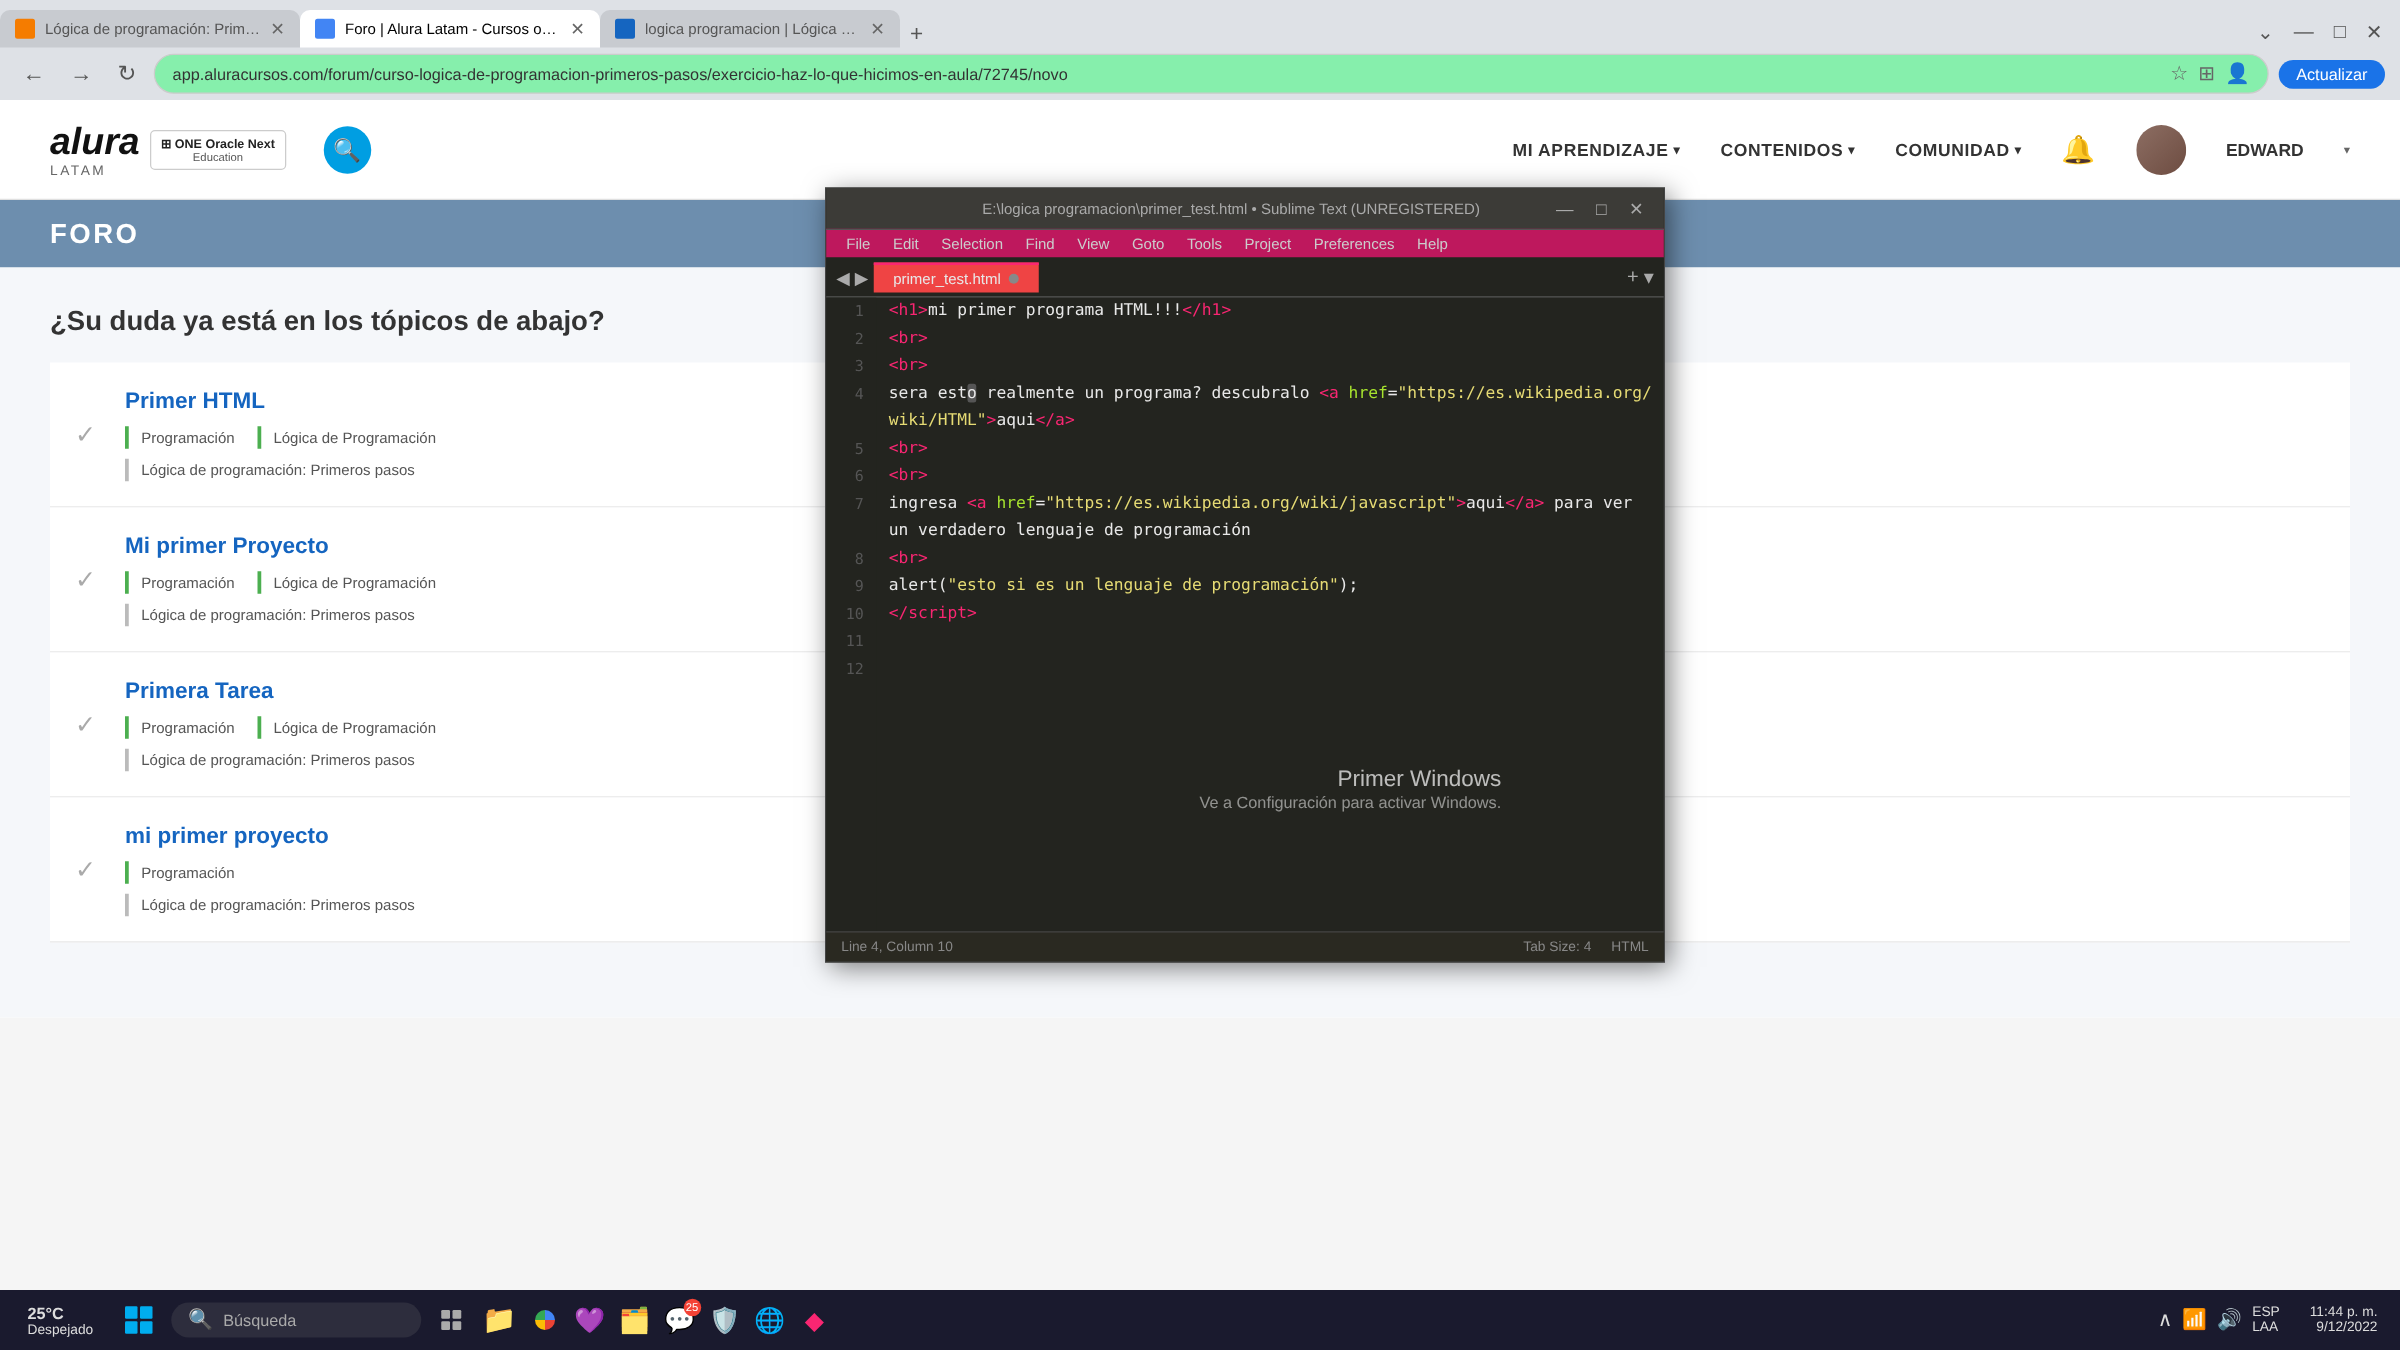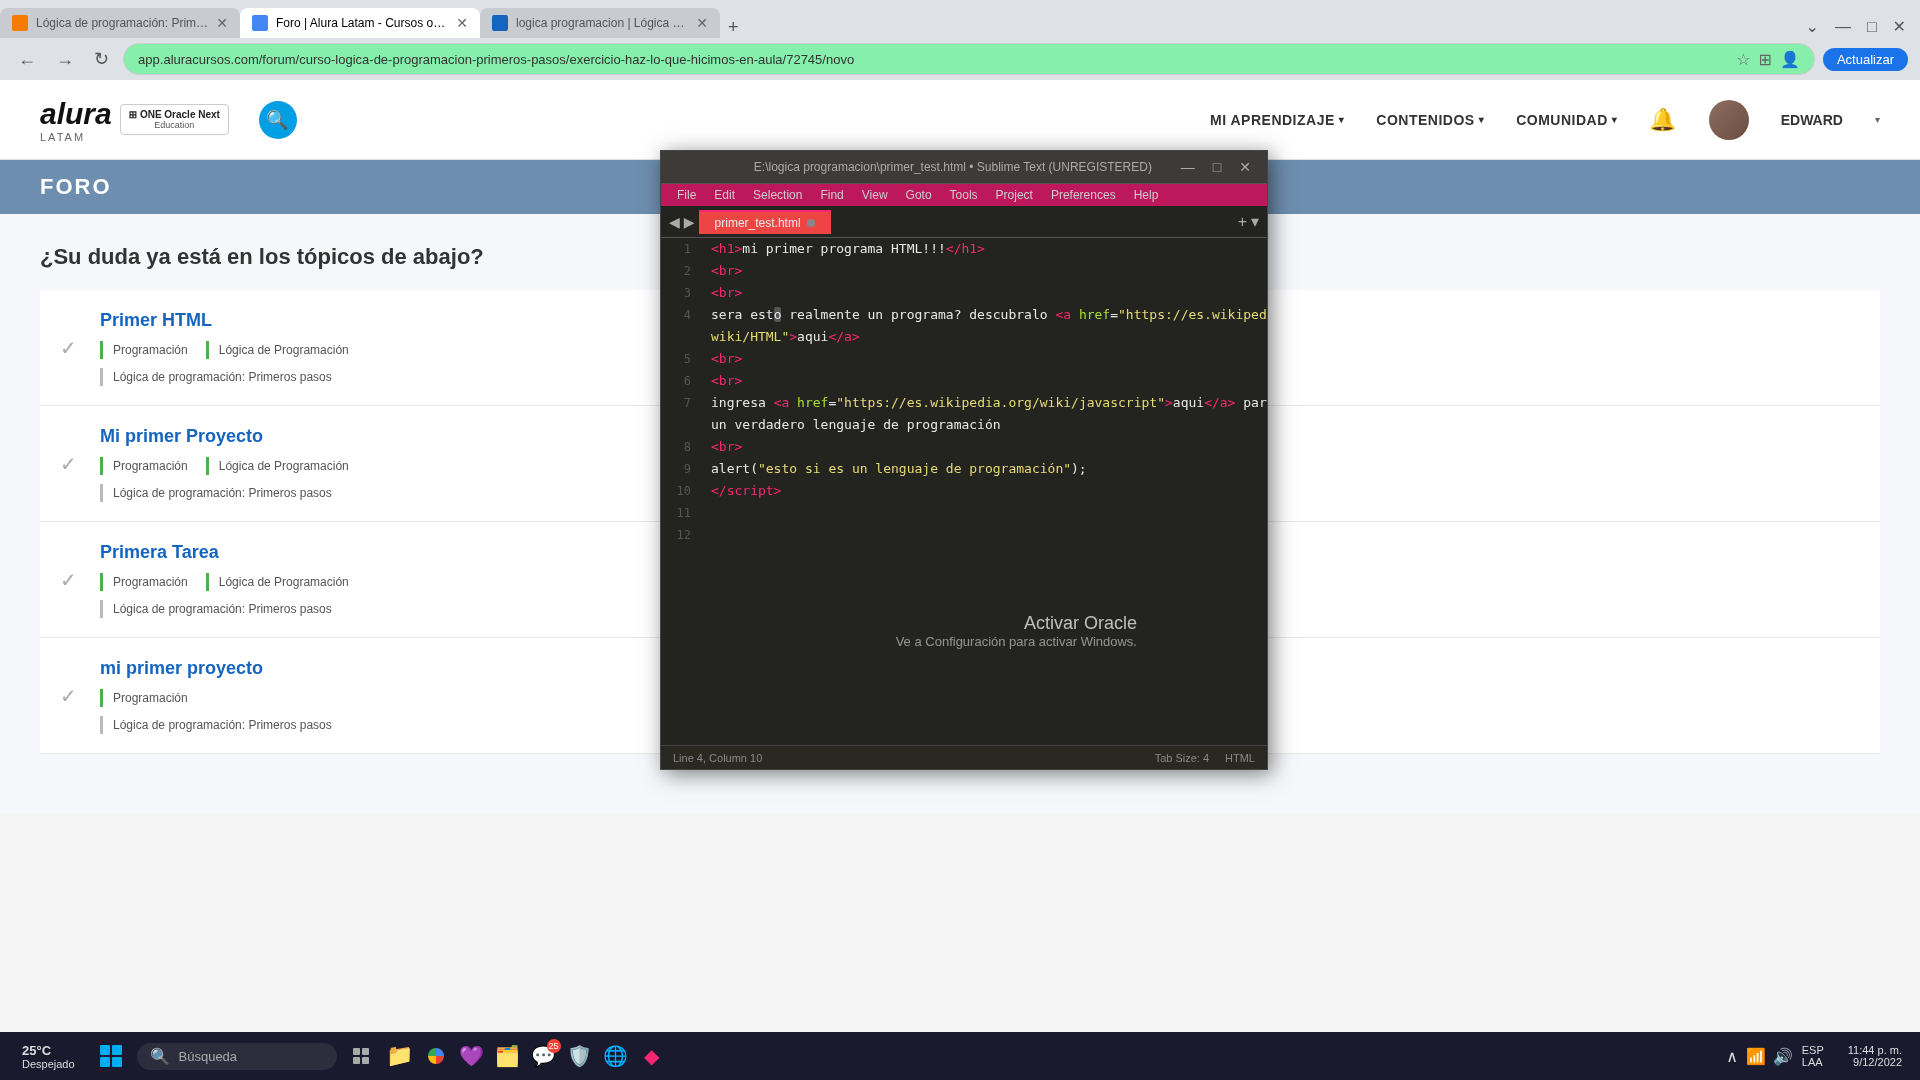--- a/index.html
+++ b/index.html
@@ -52,21 +52,21 @@
     .forum-question { font-size: 22px; color: #333; padding: 30px 0 20px 0; font-weight: bold; }
     .forum-list { display: flex; flex-direction: column; gap: 0; }
     .forum-item { background: #fff; border-bottom: 1px solid #e8e8e8; padding: 20px 20px 20px 60px; position: relative; cursor: pointer; }
     .forum-item-title { font-size: 18px; color: #1565c0; font-weight: bold; margin-bottom: 10px; }
     .forum-item-tags { display: flex; gap: 8px; margin-bottom: 8px; flex-wrap: wrap; }
     .forum-tag { background: #fff; border-left: 3px solid #4caf50; padding: 2px 10px; font-size: 12px; color: #555; }
     .forum-tag.course { border-left-color: #4caf50; }
     .forum-check { position: absolute; left: 20px; top: 50%; transform: translateY(-50%); color: #aaa; font-size: 20px; }
 
     
-    .sublime-overlay { position: absolute; top: 150px; left: 660px; width: 608px; height: 620px; background: #23241f; border: 1px solid #444; box-shadow: 4px 4px 20px rgba(0,0,0,0.5); z-index: 100; display: flex; flex-direction: column; }
+    .sublime-overlay { position: absolute; top: 150px; left: 660px; width: 672px; height: 620px; background: #23241f; border: 1px solid #444; box-shadow: 4px 4px 20px rgba(0,0,0,0.5); z-index: 100; display: flex; flex-direction: column; }
     .sublime-titlebar { background: #3c3b37; display: flex; align-items: center; padding: 0 10px; height: 32px; justify-content: space-between; }
     .sublime-title-text { font-size: 12px; color: #aaa; flex: 1; text-align: center; }
     .sublime-win-btns { display: flex; gap: 6px; }
     .sublime-win-btn { font-size: 14px; color: #aaa; cursor: pointer; padding: 2px 6px; background: none; border: none; }
     .sublime-menubar { background: #be185d; display: flex; gap: 2px; padding: 2px 8px; border-top: 1px solid #555; }
     .sublime-menu-item { font-size: 12px; color: #ccc; padding: 2px 8px; cursor: pointer; }
     .sublime-tabs { background: #23241f; display: flex; align-items: center; border-bottom: 1px solid #555; padding: 0 8px; height: 32px; justify-content: space-between; }
     .sublime-tab-nav { display: flex; gap: 4px; align-items: center; }
     .sublime-nav-arrow { color: #aaa; font-size: 14px; cursor: pointer; background: none; border: none; }
     .sublime-tab { background: #ef4444; border-top: 2px solid #f92672; padding: 4px 16px; font-size: 12px; color: #e8e8e8; display: flex; align-items: center; gap: 6px; cursor: pointer; }
@@ -303,21 +303,21 @@
       <div class="sublime-line"><span class="c-tag">&lt;br&gt;</span></div>
       <div class="sublime-line"><span class="c-text">ingresa </span><span class="c-tag">&lt;a </span><span class="c-attr">href</span><span class="c-text">=</span><span class="c-string">"https://es.wikipedia.org/wiki/javascript"</span><span class="c-tag">&gt;</span><span class="c-text">aqui</span><span class="c-tag">&lt;/a&gt;</span><span class="c-text"> para ver</span></div>
       <div class="sublime-line"><span class="c-text">un verdadero lenguaje de programación</span></div>
       <div class="sublime-line"><span class="c-tag">&lt;br&gt;</span></div>
       <div class="sublime-line"><span class="c-text">alert(</span><span class="c-string">"esto si es un lenguaje de programación"</span><span class="c-text">);</span></div>
       <div class="sublime-line"><span class="c-tag">&lt;/script&gt;</span></div>
       <div class="sublime-line">&nbsp;</div>
     </div>
   </div>
   <div class="activate-windows">
-    <div class="activate-title">Activar Oracle</div>
+    <div class="activate-title">Primer Windows</div>
     <div class="activate-sub">Ve a Configuración para activar Windows.</div>
   </div>
   <div class="sublime-status">
     <span class="sublime-status-text">Line 4, Column 10</span>
     <div class="sublime-status-right">
       <span class="sublime-status-text">Tab Size: 4</span>
       <span class="sublime-status-text">HTML</span>
     </div>
   </div>
 </div>

